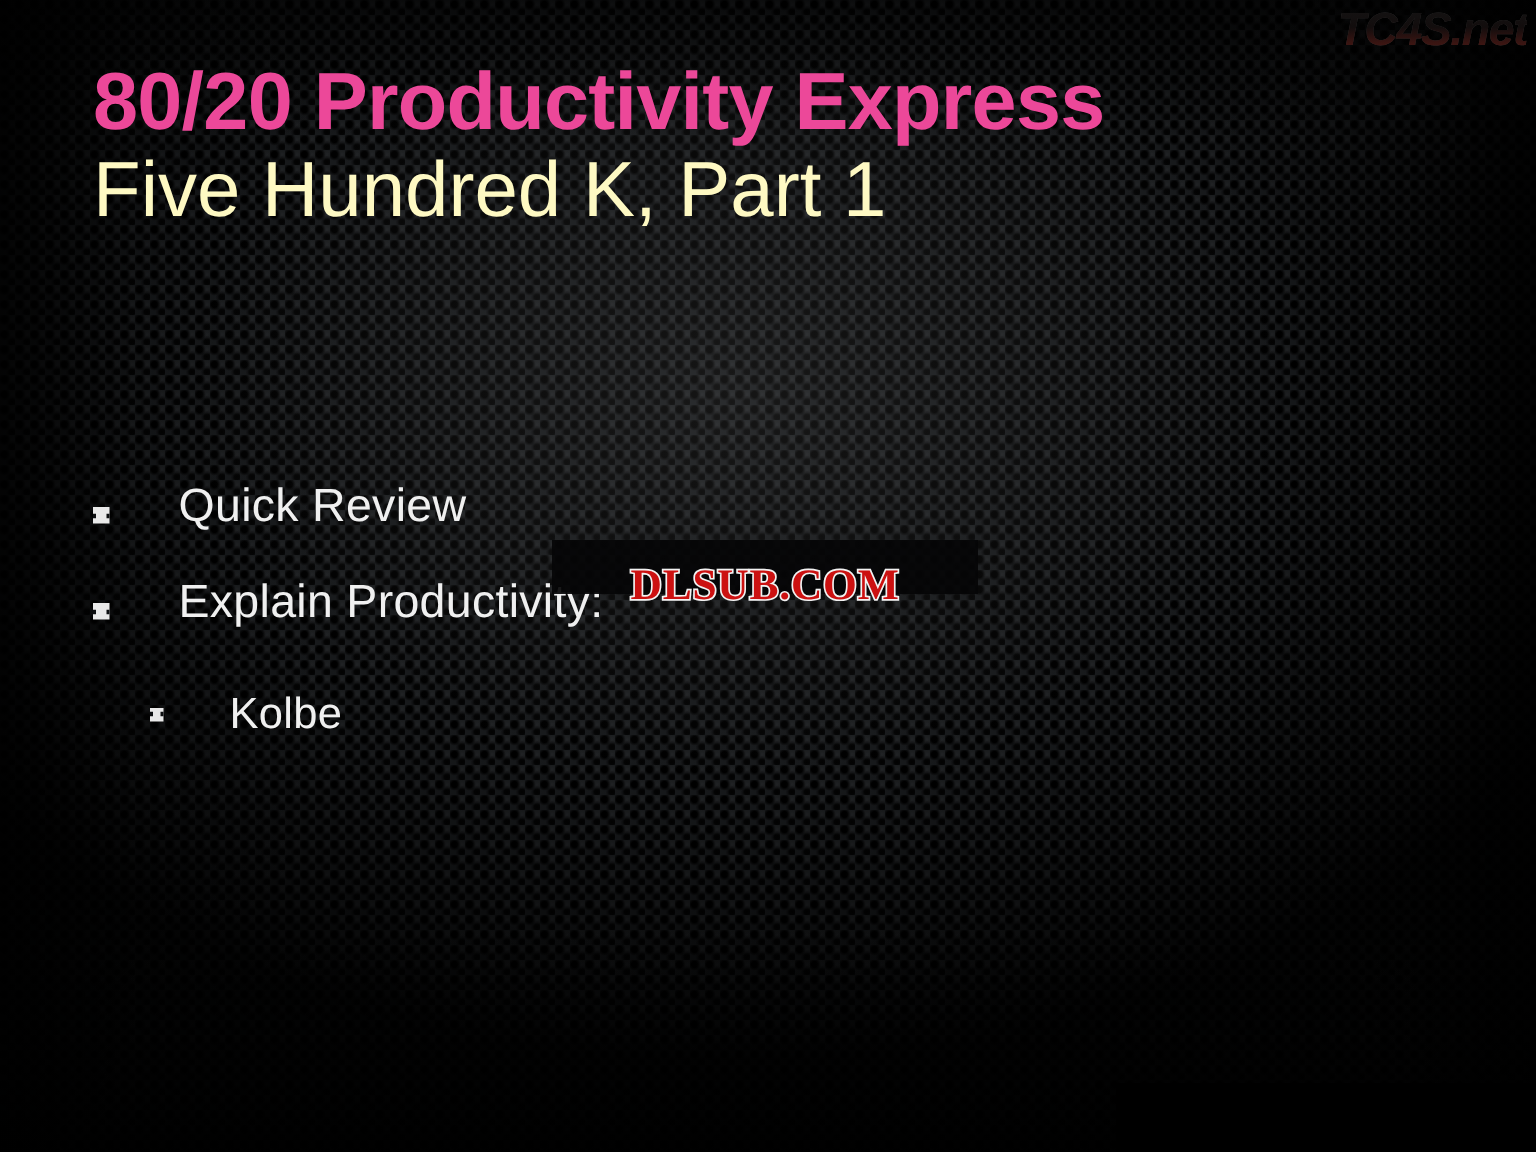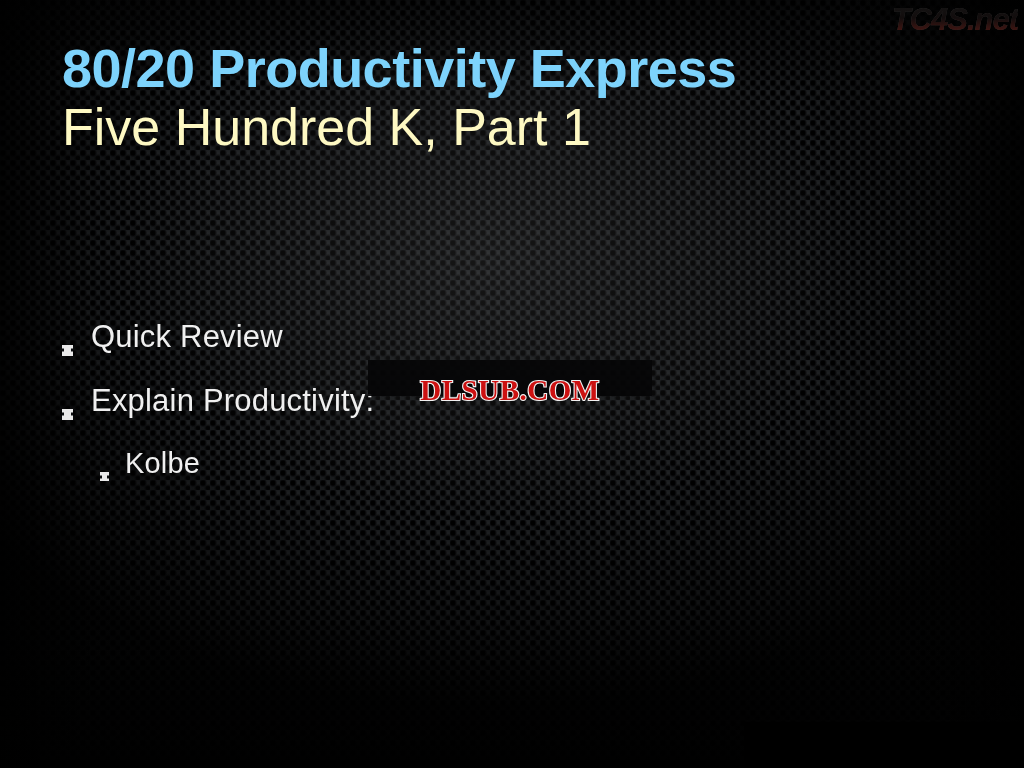--- a/index.html
+++ b/index.html
@@ -75,21 +75,21 @@
 
   .title-block {
     position: absolute;
     left: 62px;
     top: 38px;
     width: 900px;
   }
   .title-line1 {
     font-size: 54px;
     font-weight: 700;
-    color: #7dd3fc;
+    color: #ec4899;
     letter-spacing: -0.5px;
     line-height: 1.12;
     white-space: nowrap;
   }
   .title-line2 {
     font-size: 52px;
     font-weight: 300;
     color: #fef9c3;
     letter-spacing: 0px;
     line-height: 1.15;
@@ -98,21 +98,22 @@
   }
 
   .bullets {
     position: absolute;
     left: 62px;
     top: 318px;
     width: 880px;
   }
   .bullet-row {
     display: flex;
-    align-items: flex-end;
+    align-items: center;
+    gap: 28px;
   }
   .bullet-row.level-1 { margin-bottom: 26px; }
   .bullet-row.level-2 { margin-bottom: 22px; padding-left: 38px; }
 
   .marker {
     flex: 0 0 auto;
     position: relative;
     background: #e9e9e9;
   }
   .level-1 .marker {
@@ -141,21 +142,21 @@
   .marker::before { left: 0; }
   .marker::after  { right: 0; }
 
   .bullet-text {
     color: #f0f0f0;
     font-weight: 300;
     letter-spacing: 0.2px;
     white-space: nowrap;
   }
   .level-1 .bullet-text { font-size: 31px; line-height: 1.22; }
-  .level-2 .bullet-text { font-size: 29px; line-height: 1.22; }
+  .level-2 .bullet-text { font-size: 29px; line-height: 1.22; margin-top: 13px; }
 
   
   .wm-tc4s {
     position: absolute;
     right: 6px;
     top: 0px;
     font-size: 31px;
     font-weight: 700;
     font-style: italic;
     letter-spacing: -1px;

